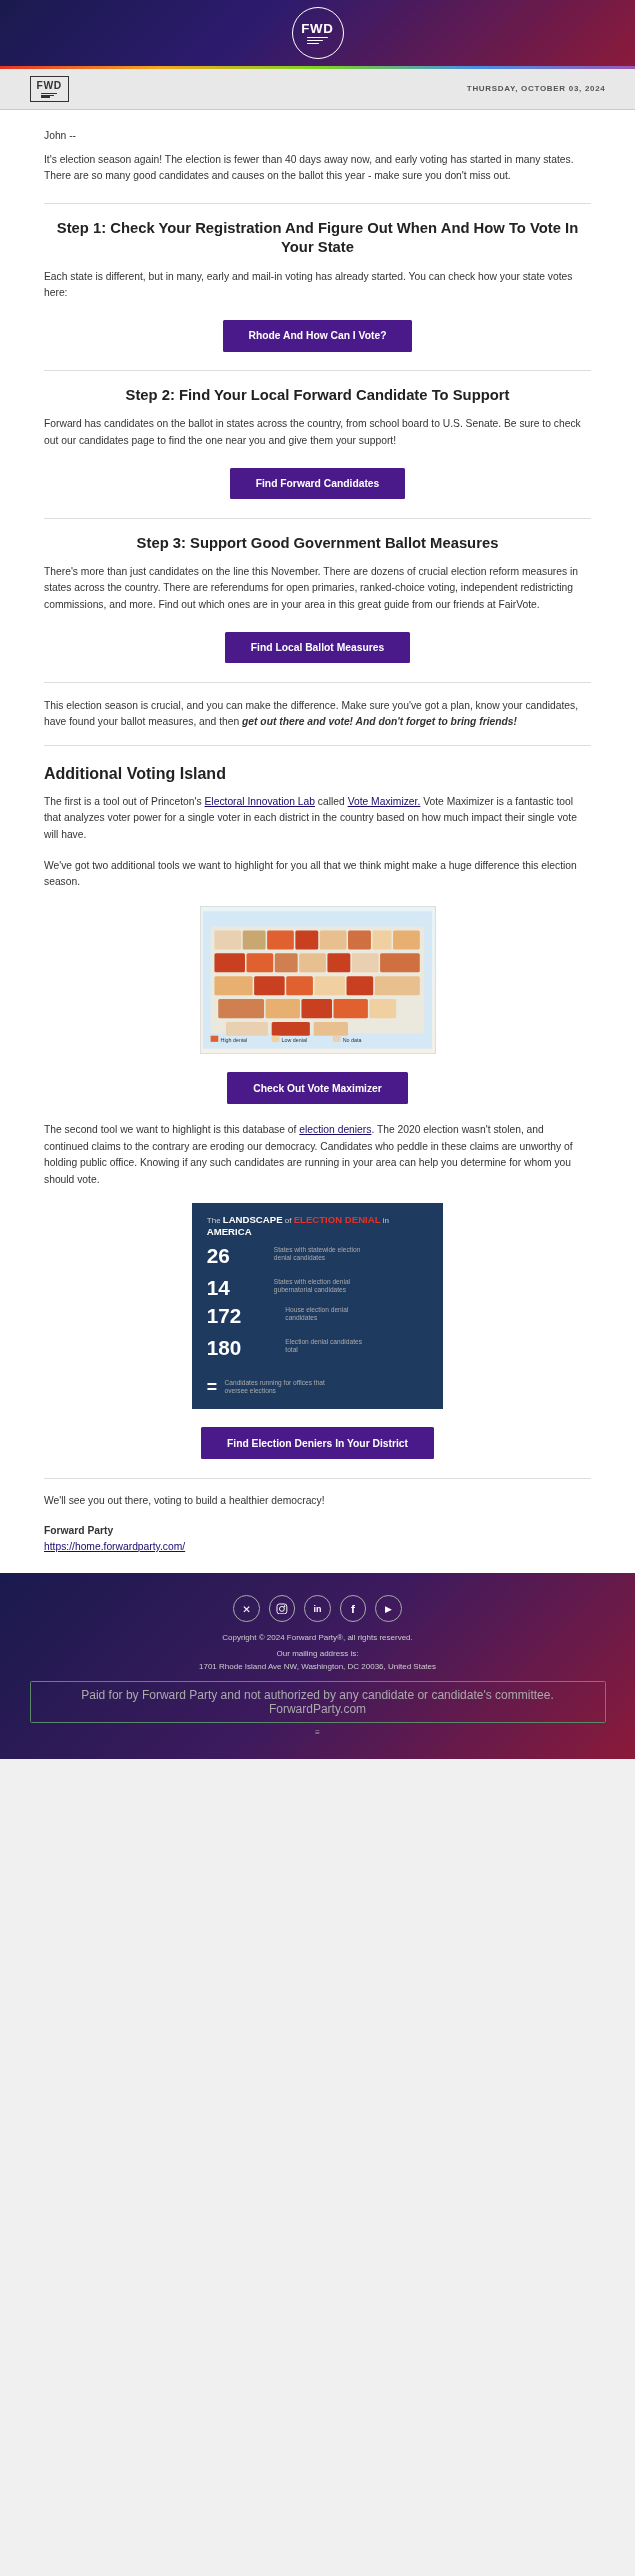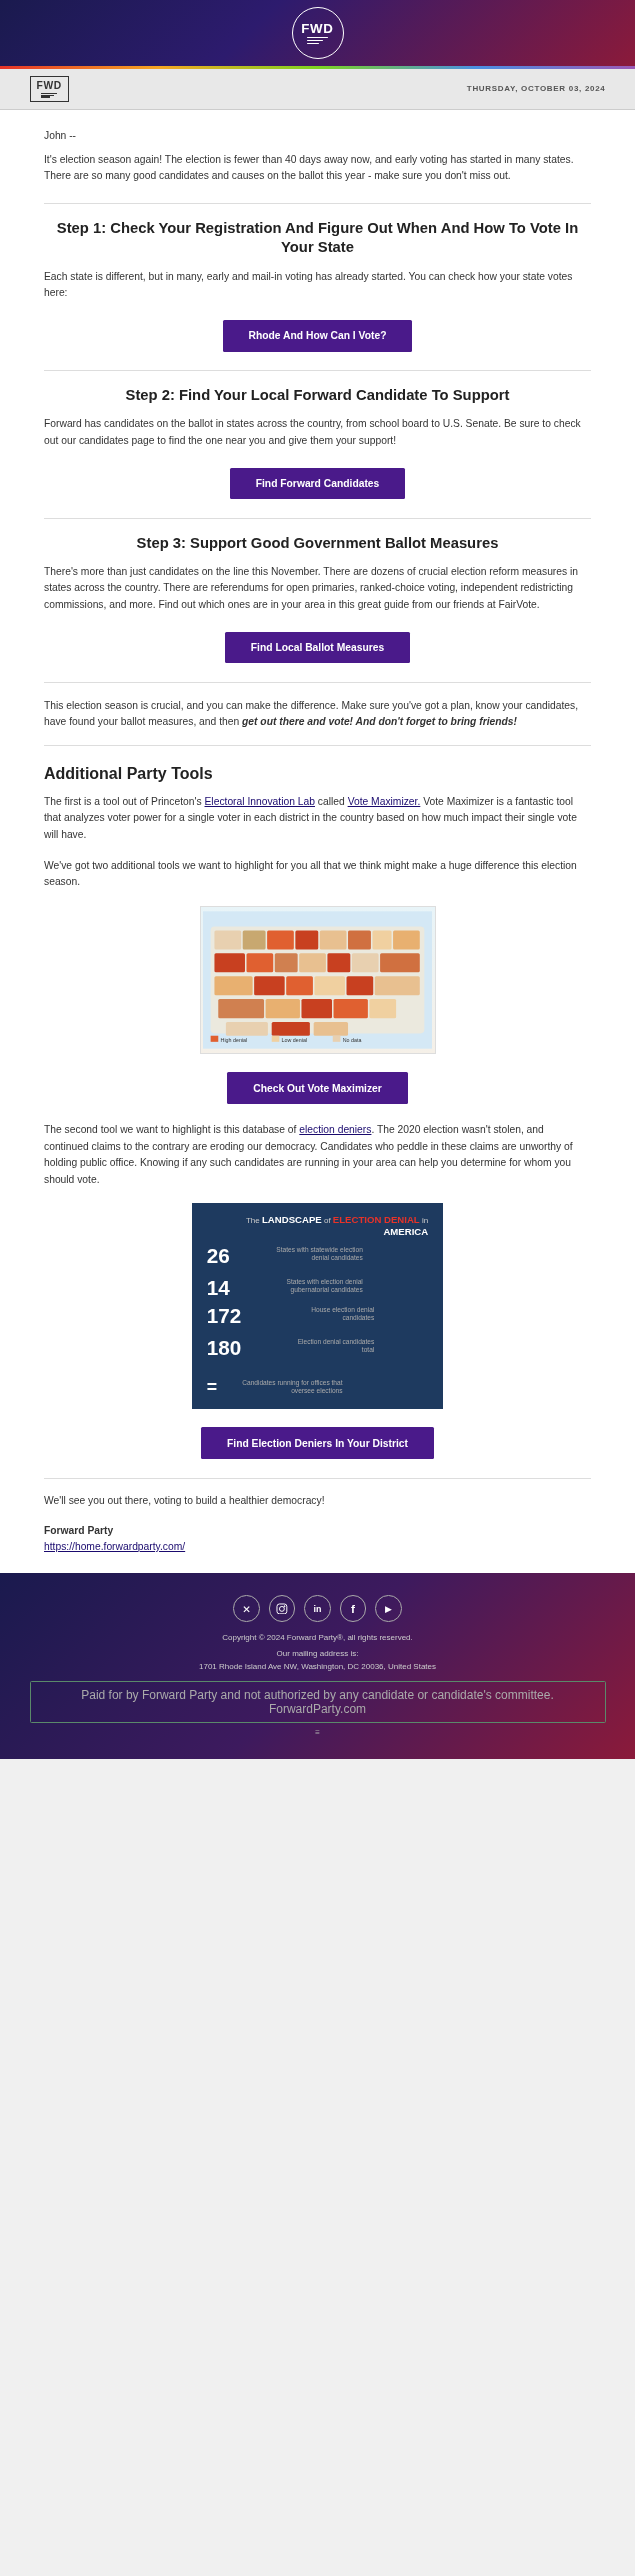--- a/index.html
+++ b/index.html
@@ -199,21 +199,20 @@
       justify-content: center;
       position: relative;
     }
     .election-denial-card {
       background: #1e3a5f;
       color: #fff;
       padding: 11px 14.8px;
       width: 251px;
       margin: 0 auto;
       position: relative;
-      text-align: right;
     }
     .card-title {
       font-size: 8px;
       color: #ccc;
       margin-bottom: 5.9px;
       line-height: 1.3;
     }
     .card-title .highlight {
       font-size: 9.6px;
       font-weight: 900;
@@ -408,21 +407,21 @@
     </div>
 
     <hr class="section-divider">
 
     <p class="emphasis-text">
       <span>This election season is crucial, and you can make the difference. Make sure you've got a plan, know your candidates, have found your ballot measures, and then </span><span class="italic-bold">get out there and vote! And don't forget to bring friends!</span>
     </p>
 
     <hr class="section-divider">
 
-    <h2 class="additional-heading">Additional Party Tools</h2>
+    <h2 class="additional-heading">Additional Voting Island</h2>
     <p class="tool-text">
       <span>The first is a tool out of Princeton's </span><a href="#">Electoral Innovation Lab</a><span> called </span><a href="#">Vote Maximizer.</a><span> Vote Maximizer is a fantastic tool that analyzes voter power for a single voter in each district in the country based on how much impact their single vote will have.</span>
     </p>
 
     <p class="tool-text">We've got two additional tools we want to highlight for you all that we think might make a huge difference this election season.</p>
 
     <div class="map-image-container">
       <div class="map-placeholder">
         <div class="map-bg">
 

